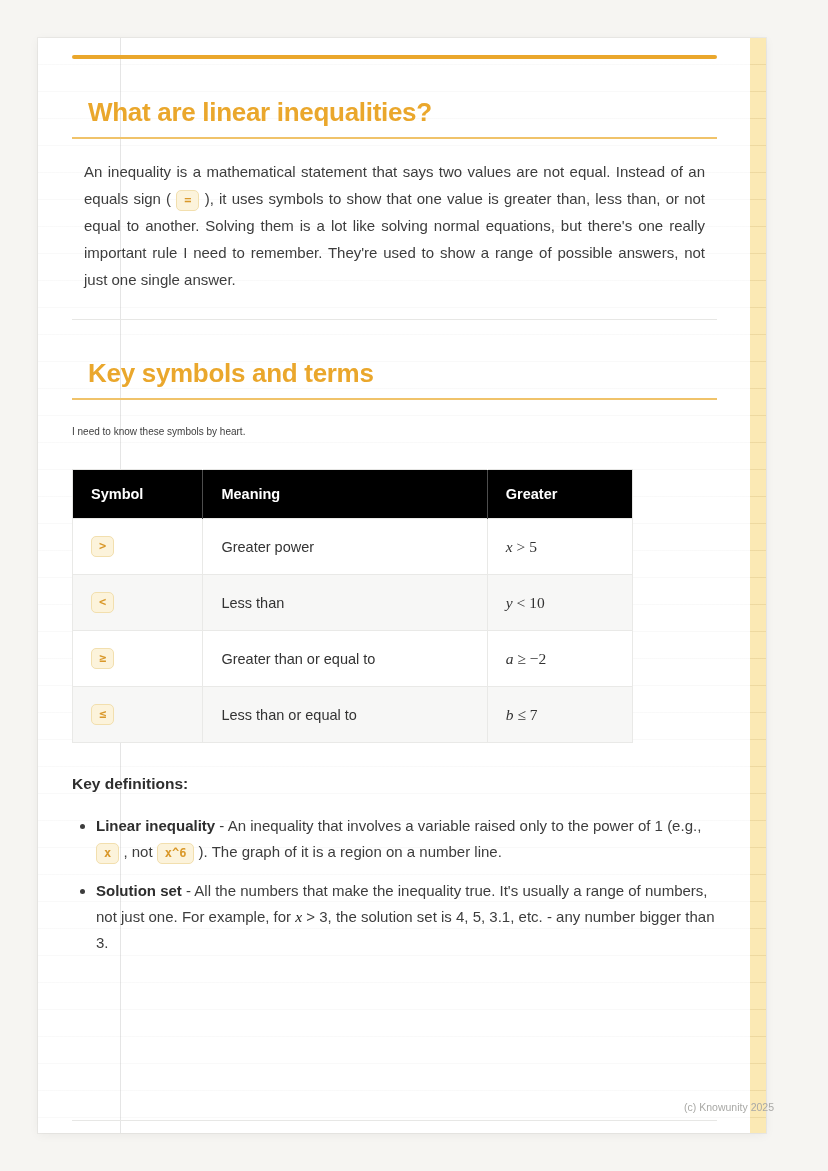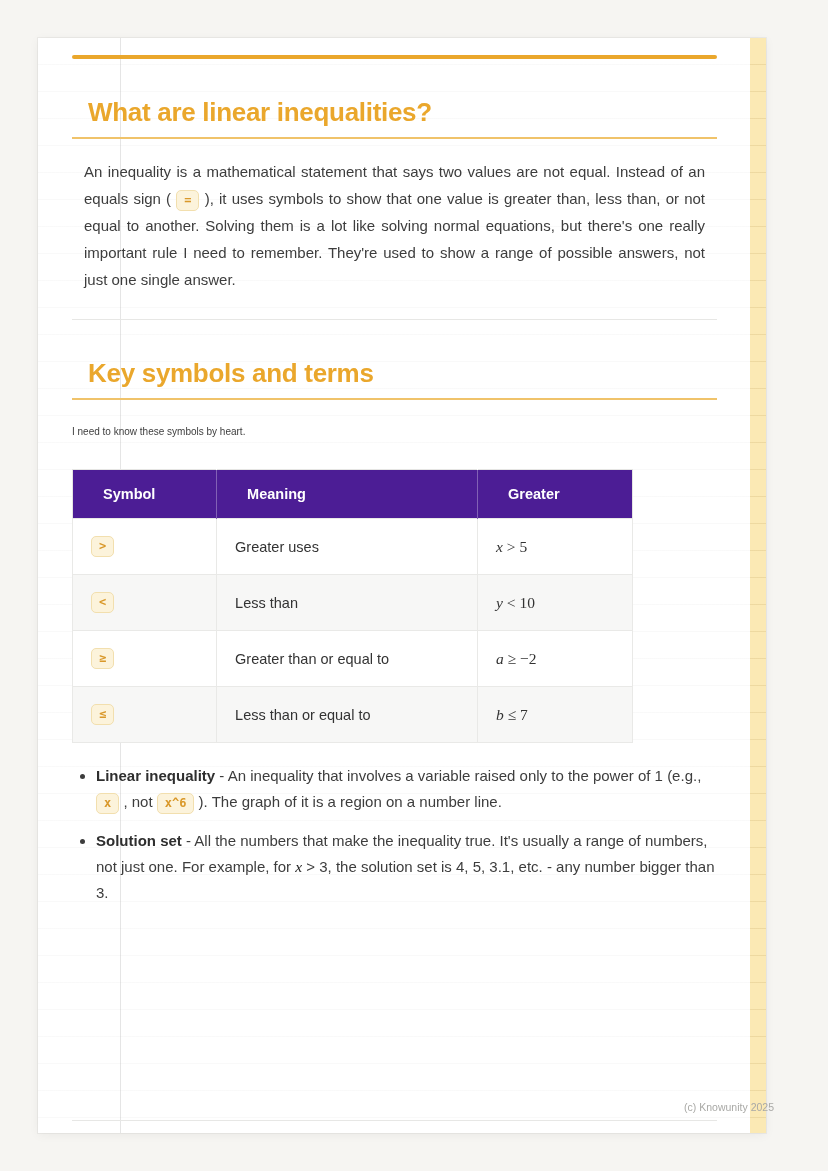--- a/index.html
+++ b/index.html
@@ -77,25 +77,25 @@
   }
   table.symbols{
     margin-top:26px;
     border-collapse:collapse;
     width:561px;
     font-size:14.5px;
     background:#fff;
     border:1px solid #e5e5e3;
   }
   table.symbols thead th{
-    background:#4c1d95;
+    background:#000000;
     color:#ffffff;
     text-align:left;
     font-weight:600;
-    padding:16px 30px;
+    padding:16px 18px;
     border-right:1px solid rgba(255,255,255,0.30);
   }
   table.symbols thead th:last-child{border-right:none;}
   table.symbols th.col-symbol{width:94px;}
   table.symbols th.col-meaning{width:250px;}
   table.symbols th.col-example{width:109px;}
   table.symbols tbody td{
     padding:17px 18px;
     border:1px solid #e9e9e7;
     color:#333333;
@@ -160,41 +160,42 @@
         <thead>
           <tr>
             <th class="col-symbol">Symbol</th>
             <th class="col-meaning">Meaning</th>
             <th class="col-example">Greater</th>
           </tr>
         </thead>
         <tbody>
           <tr>
             <td><span class="badge">&gt;</span></td>
-            <td>Greater uses</td>
+            <td>Greater power</td>
             <td class="example"><i>x</i><span> &gt; 5</span></td>
           </tr>
           <tr>
             <td><span class="badge">&lt;</span></td>
             <td>Less than</td>
             <td class="example"><i>y</i><span> &lt; 10</span></td>
           </tr>
           <tr>
             <td><span class="badge">≥</span></td>
             <td>Greater than or equal to</td>
             <td class="example"><i>a</i><span> ≥ −2</span></td>
           </tr>
           <tr>
             <td><span class="badge">≤</span></td>
             <td>Less than or equal to</td>
             <td class="example"><i>b</i><span> ≤ 7</span></td>
           </tr>
         </tbody>
       </table>
 
+      <p class="defs-heading">Key definitions:</p>
 
       <ul class="defs">
         <li><b>Linear inequality</b><span> - An inequality that involves a variable raised only to the power of 1 (e.g., </span><span class="badge">x</span><span> , not </span><span class="badge">x^6</span><span> ). The graph of it is a region on a number line.</span></li>
         <li><b>Solution set</b><span> - All the numbers that make the inequality true. It's usually a range of numbers, not just one. For example, for </span><i class="mathvar mathtext">x</i><span> &gt; 3, the solution set is 4, 5, 3.1, etc. - any number bigger than 3.</span></li>
       </ul>
     </section>
 
   </div>
 
   <div class="bottom-divider"></div>

